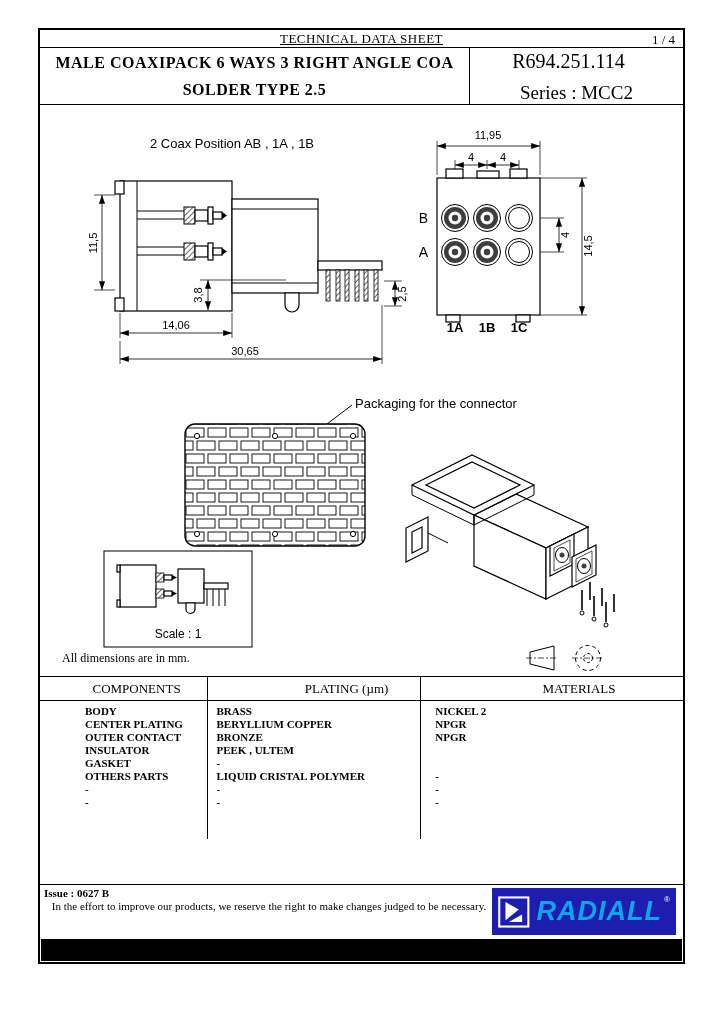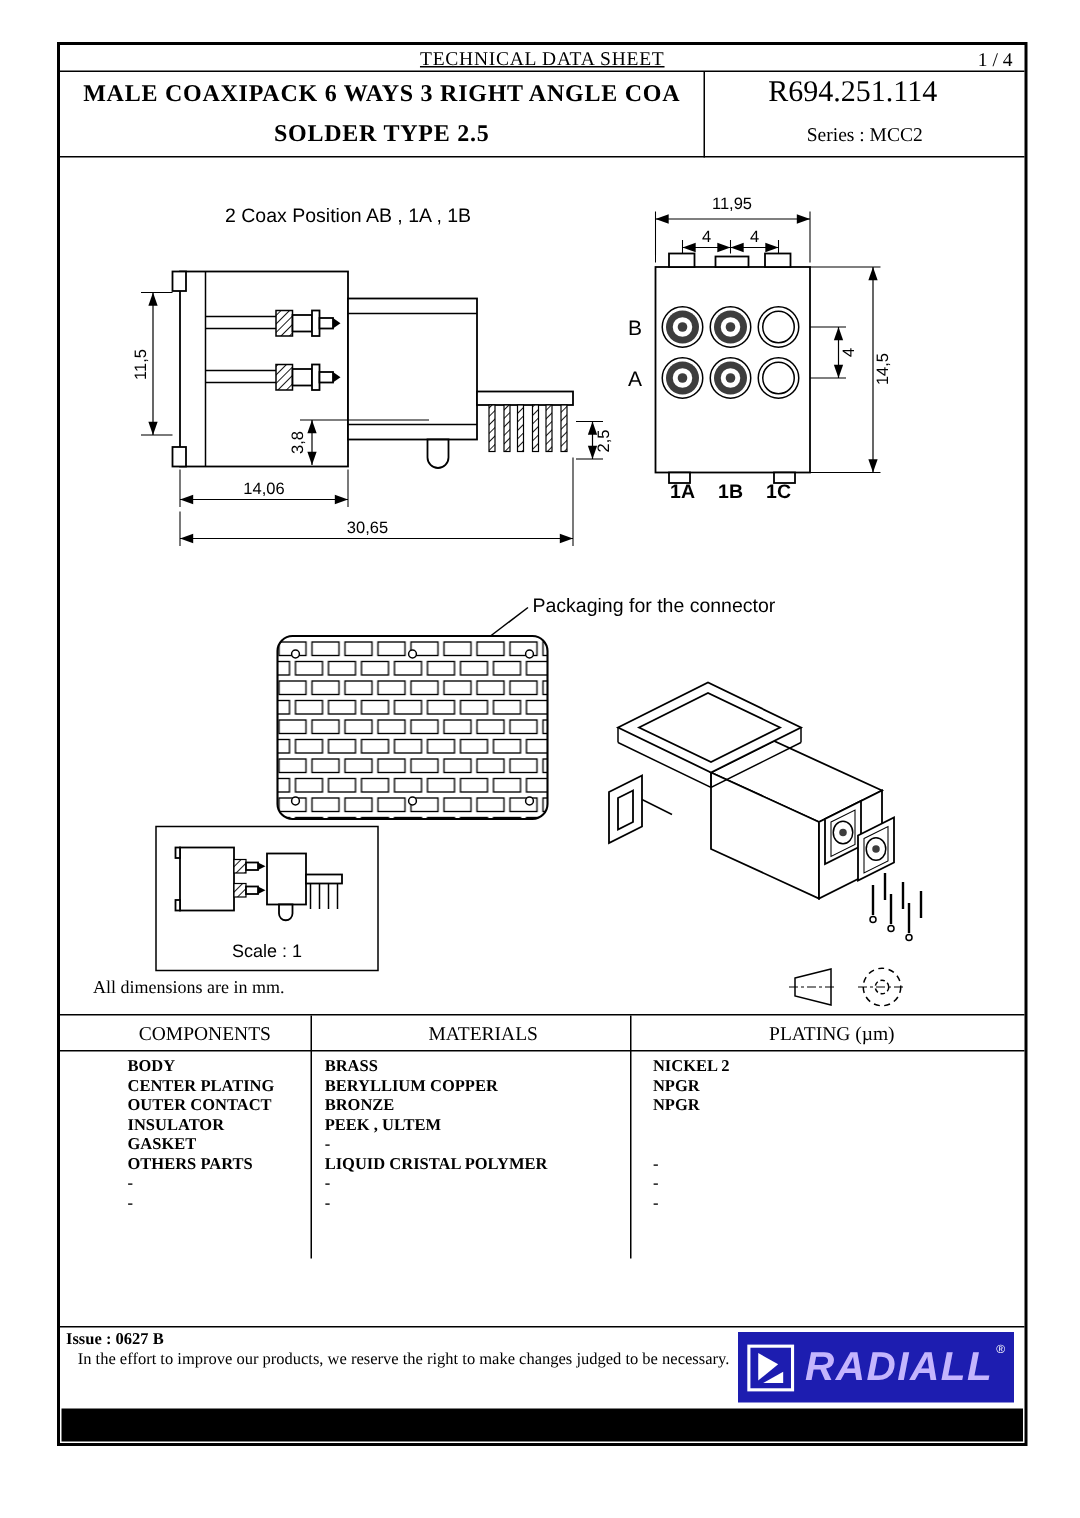--- a/index.html
+++ b/index.html
@@ -13,21 +13,21 @@
   .doc-title { position:absolute; left:0; right:0; top:1px; text-align:center; font-size:13px; letter-spacing:.5px; text-decoration:underline; }
   .page-num { position:absolute; right:8px; top:2px; font-size:13px; }
 
   
   .title-block { position:absolute; top:18px; left:0; width:643px; height:57px; border-bottom:1px solid #000; }
   .title-left { position:absolute; left:0; top:0; width:430px; height:57px; border-right:1px solid #000; text-align:center; }
   .prod1 { position:absolute; left:0; right:0; top:6px; font-weight:bold; font-size:16px; letter-spacing:.5px; }
   .prod2 { position:absolute; left:0; right:0; top:33px; font-weight:bold; font-size:16px; letter-spacing:.5px; }
   .title-right { position:absolute; left:430px; top:0; width:213px; height:57px; text-align:center; }
   .partnum { position:absolute; left:0; right:16px; top:2px; font-weight:normal; font-size:20px; }
-  .series { position:absolute; left:0; right:0; top:34px; font-size:13px; }
+  .series { position:absolute; left:0; right:0; top:34px; font-size:19px; }
 
   
   .drawing { position:absolute; top:75px; left:0; width:643px; height:571px; }
   .drawing text { font-family:"Liberation Sans", sans-serif; fill:#000; }
   .ln   { stroke:#000; stroke-width:1; fill:none; }
   .obj  { stroke:#000; stroke-width:1.2; fill:#fff; }
   .thin { stroke:#000; stroke-width:0.7; fill:none; }
   .dimln{ stroke:#000; stroke-width:0.8; fill:none; }
   .dim  { font-size:11px; }
   .note { font-size:13px; }
@@ -49,21 +49,21 @@
   .tc { font-weight:bold; font-size:11px; }
   .c1 { width:167px; padding-left:45px; }
   .c2 { width:213px; padding-left:12px; }
   .c3 { width:263px; padding-left:10px;margin-left:12px; }
 
   
   .footer { position:absolute; top:854px; left:0; width:643px; height:55px; border-top:1px solid #000;text-align:center; }
   .issue { position:absolute; left:4px; top:2px; font-weight:bold; font-size:11px; }
   .disclaimer { position:absolute; left:4px; top:15px; width:450px; font-size:11px; line-height:12px; }
   .logo-box { position:absolute; right:7px; top:3px; width:184px; height:47px; background:#1d1db0; display:flex; align-items:center; padding:4px 6px; }
-  .logo-text { color:#c4b5fd; font-family:"Liberation Sans", sans-serif; font-weight:bold; font-style:italic; font-size:27px; letter-spacing:1px; margin-left:7px; }
+  .logo-text { color:#0ea5e9; font-family:"Liberation Sans", sans-serif; font-weight:bold; font-style:italic; font-size:27px; letter-spacing:1px; margin-left:7px; }
   .logo-reg { color:#fff; font-family:"Liberation Sans", sans-serif; font-size:8px; align-self:flex-start; margin-top:3px; margin-left:2px; }
   .bottom-bar { position:absolute; left:1px; right:1px; bottom:1px; height:22px; background:#000; }
 </style>
 </head>
 <body>
 
 <div class="frame">
 <div class="inner">
 
   <div class="header-band">
@@ -317,22 +317,22 @@
       <circle cx="548" cy="553" r="4.5" fill="none" stroke="#000" stroke-dasharray="3 2"></circle>
       <line x1="532" y1="553" x2="564" y2="553" stroke="#000" stroke-width="0.7" stroke-dasharray="6 2 2 2"></line>
     </g>
   </svg>
 
   <div class="table-section">
     <div class="vline v1"></div>
     <div class="vline v2"></div>
     <div class="thead">
       <div class="th w1">COMPONENTS</div>
+      <div class="th w3">PLATING (µm)</div>
       <div class="th w2">MATERIALS</div>
-      <div class="th w3">PLATING (µm)</div>
     </div>
     <div class="head-underline"></div>
     <div class="tbody">
       <div class="trow">
         <div class="tc c1">BODY</div>
         <div class="tc c2">BRASS</div>
         <div class="tc c3">NICKEL 2</div>
       </div>
       <div class="trow">
         <div class="tc c1">CENTER PLATING</div>

